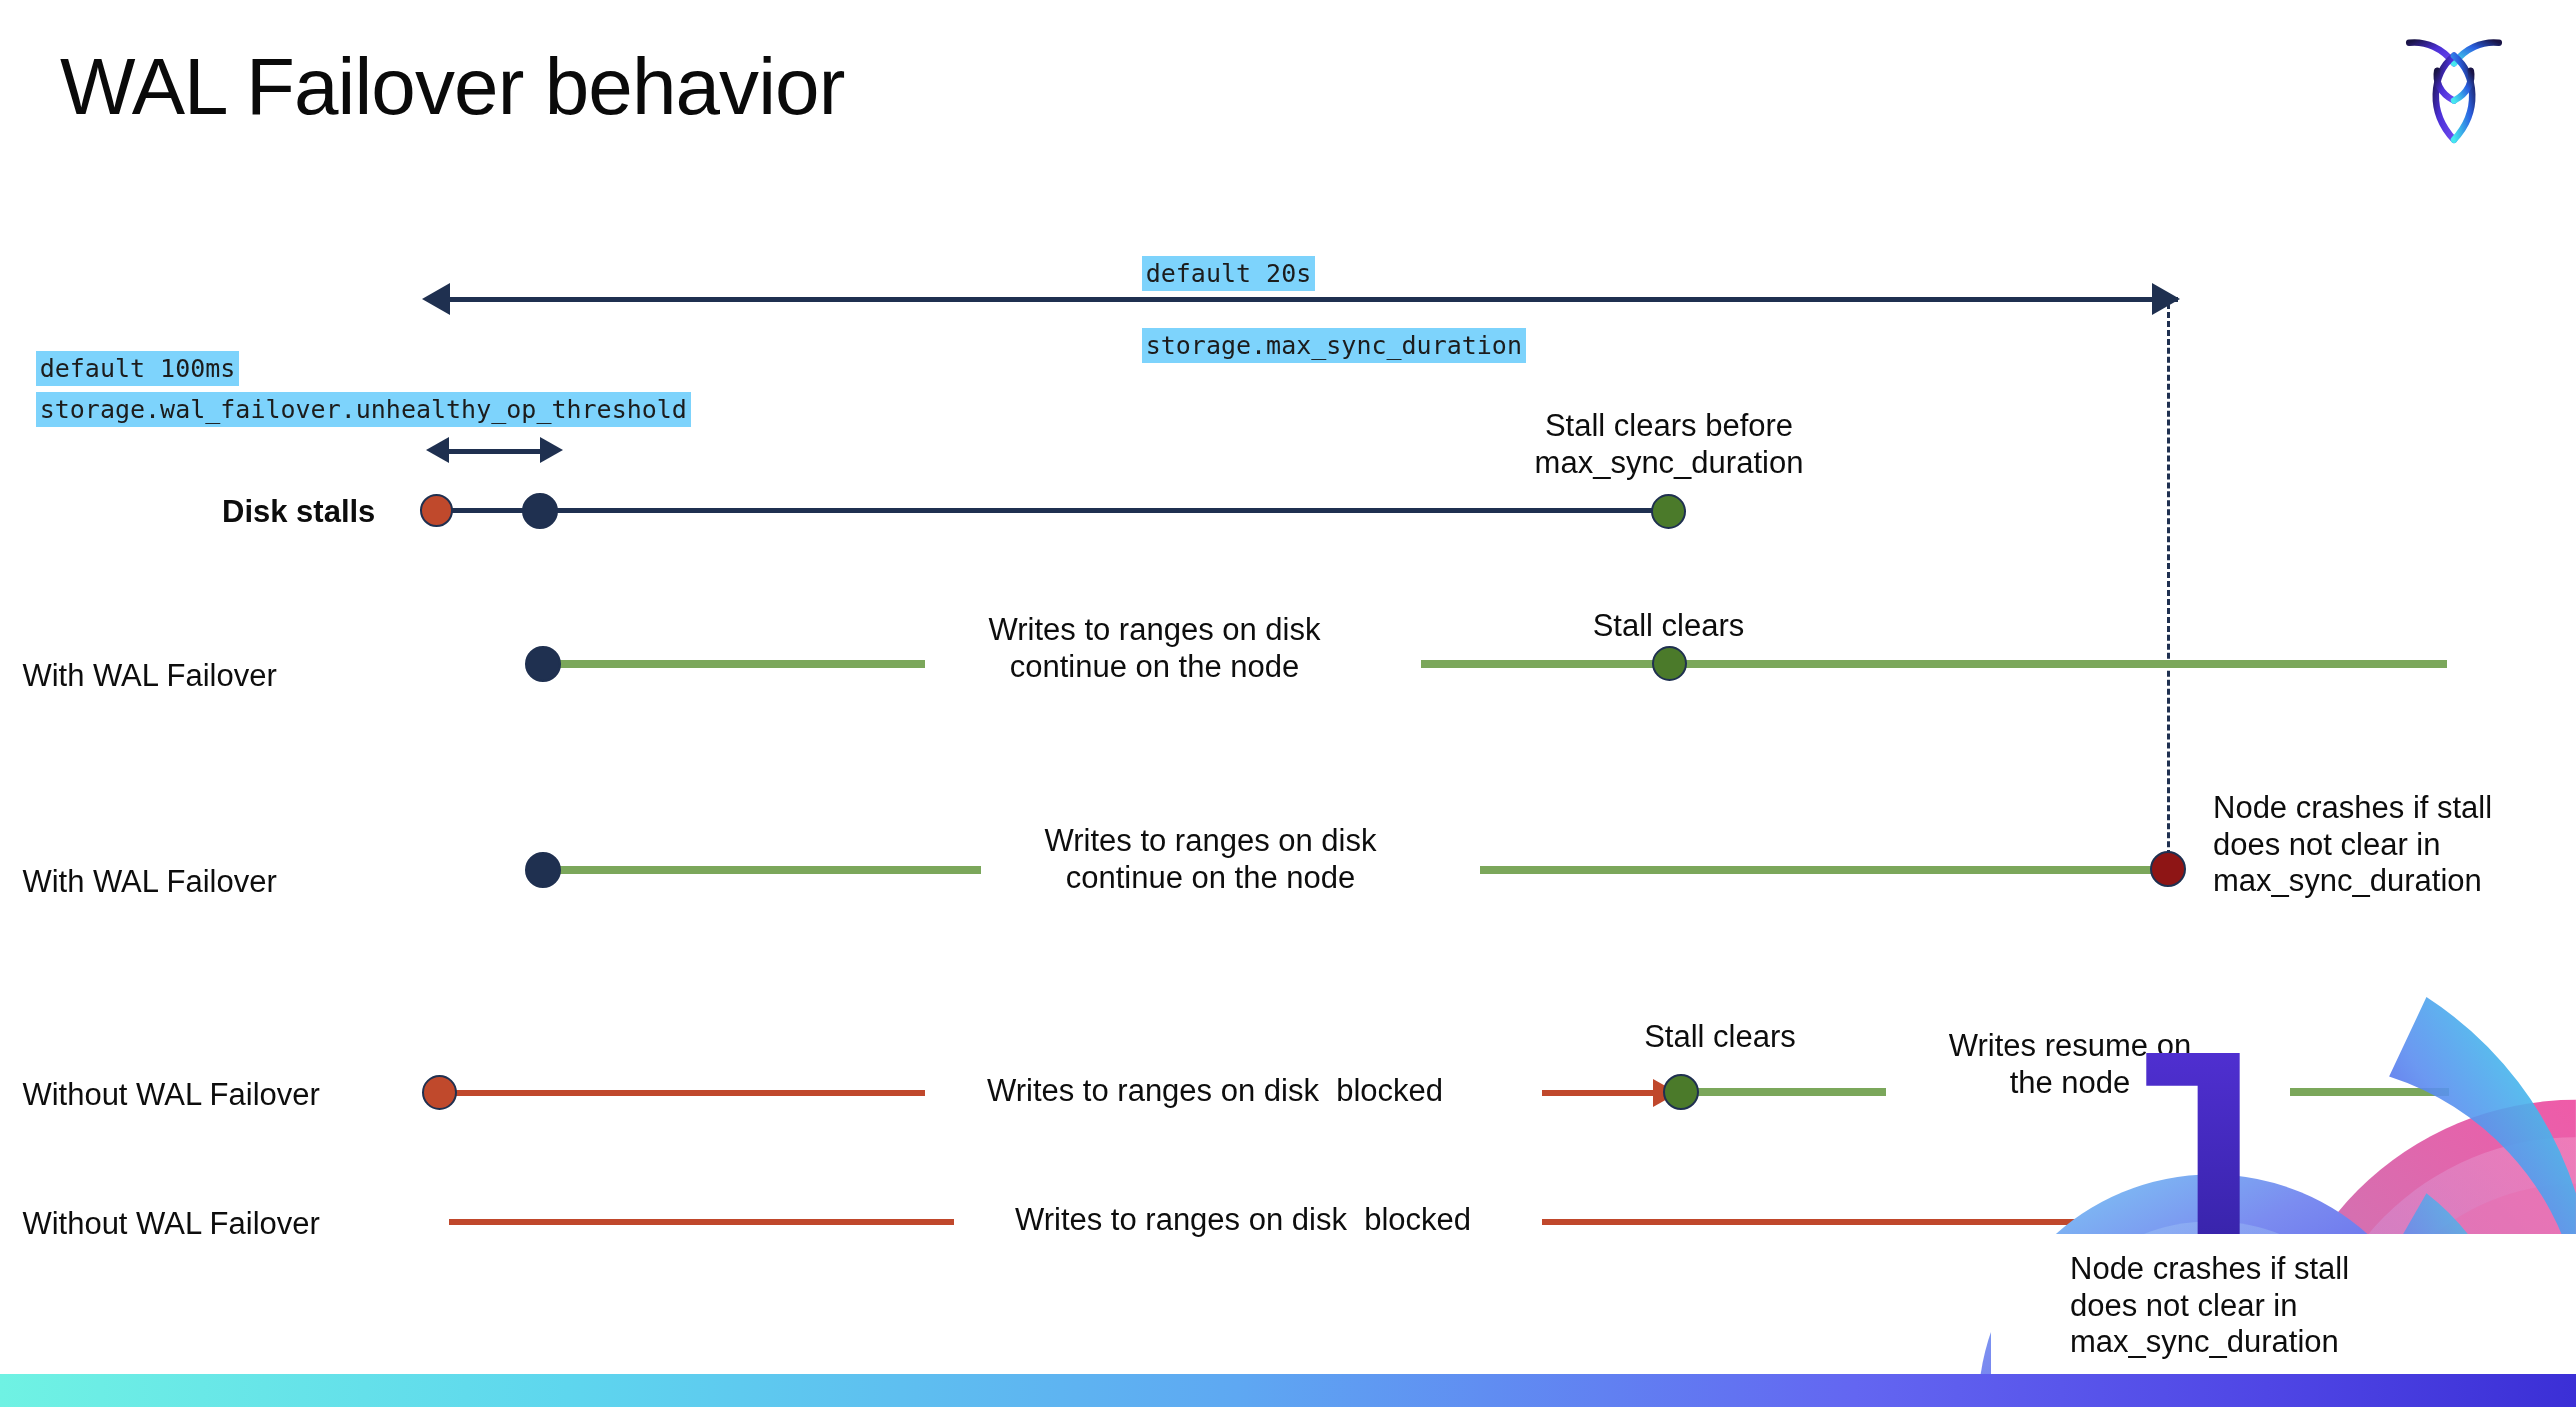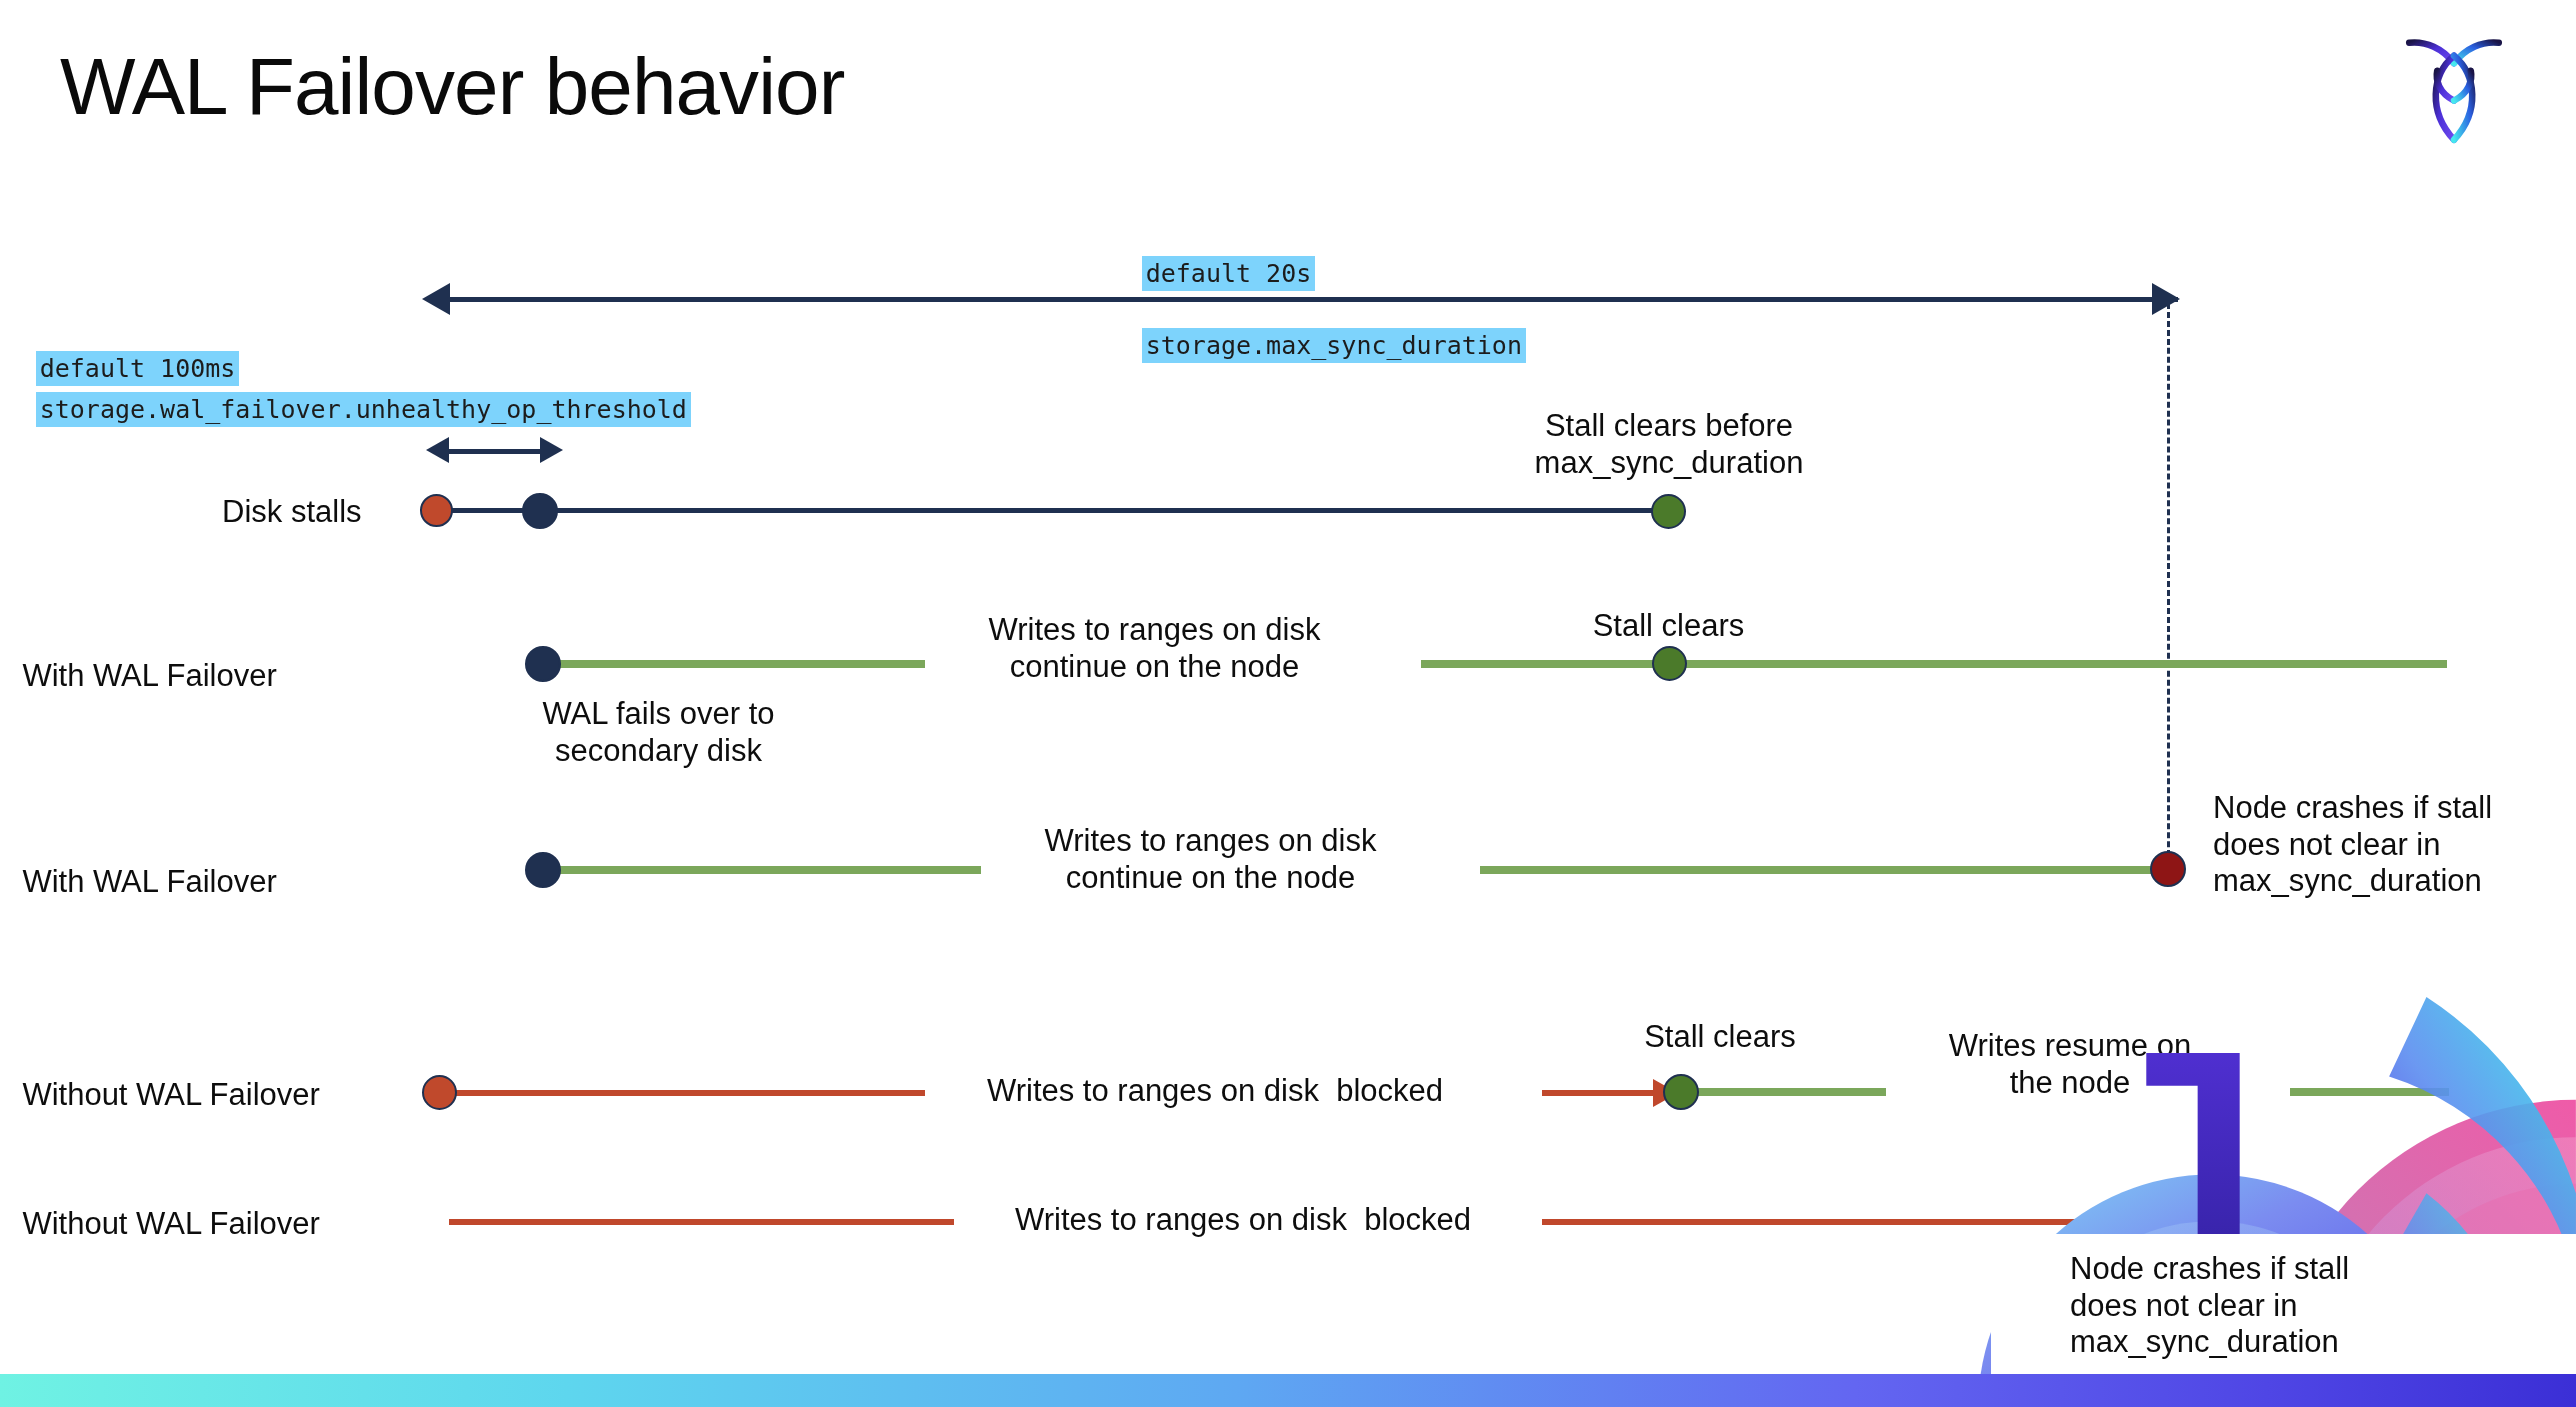--- a/index.html
+++ b/index.html
@@ -150,37 +150,35 @@
 
   <div class="vdash" style="left:2167px;top:303px;height:580px;"></div>
 
   <div class="code" style="left:36px;top:351px;">default 100ms</div>
   <div class="code" style="left:36px;top:392px;">storage.wal_failover.unhealthy_op_threshold</div>
 
   <div class="ah left-navy-sm" style="left:426px;top:437px;"></div>
   <div class="hline navy" style="left:447px;top:449px;width:95px;height:4.7px;"></div>
   <div class="ah right-navy-sm" style="left:540px;top:437px;"></div>
 
-  <div class="rowlabel" style="left:222px;top:494px;">Disk stalls</div>
+  <div class="rowlabel" style="left:222px;top:494px;font-weight:bold;">Disk stalls</div>
   <div class="hline navy" style="left:437px;top:508px;width:1230px;"></div>
   <div class="dot orange" style="left:420px;top:494px;width:33px;height:33px;"></div>
   <div class="dot navy" style="left:522px;top:493px;width:36px;height:36px;"></div>
   <div class="dot green" style="left:1651px;top:494px;width:35px;height:35px;"></div>
 
   <div class="lbl c" style="left:1496px;top:408px;width:346px;">Stall clears before
 max_sync_duration</div>
 
   <div class="rowlabel" style="left:22.4px;top:658px;">With WAL Failover</div>
   <div class="hline green" style="left:542px;top:660px;width:383px;"></div>
   <div class="hline green" style="left:1421px;top:660px;width:1026px;"></div>
   <div class="dot navy" style="left:525px;top:646px;width:36px;height:36px;"></div>
   <div class="dot green" style="left:1652px;top:646px;width:35px;height:35px;"></div>
 
-  <div class="lbl c" style="left:481px;top:696px;width:355px;">WAL fails over to
-secondary disk</div>
   <div class="lbl c" style="left:935px;top:612px;width:439px;">Writes to ranges on disk
 continue on the node</div>
   <div class="lbl c" style="left:1533px;top:608px;width:271px;">Stall clears</div>
 
   <div class="rowlabel" style="left:22.4px;top:864px;">With WAL Failover</div>
   <div class="hline green" style="left:542px;top:866px;width:439px;"></div>
   <div class="hline green" style="left:1480px;top:866px;width:692px;"></div>
   <div class="dot navy" style="left:525px;top:852px;width:36px;height:36px;"></div>
   <div class="dot darkred" style="left:2150px;top:851px;width:36px;height:36px;"></div>
 

